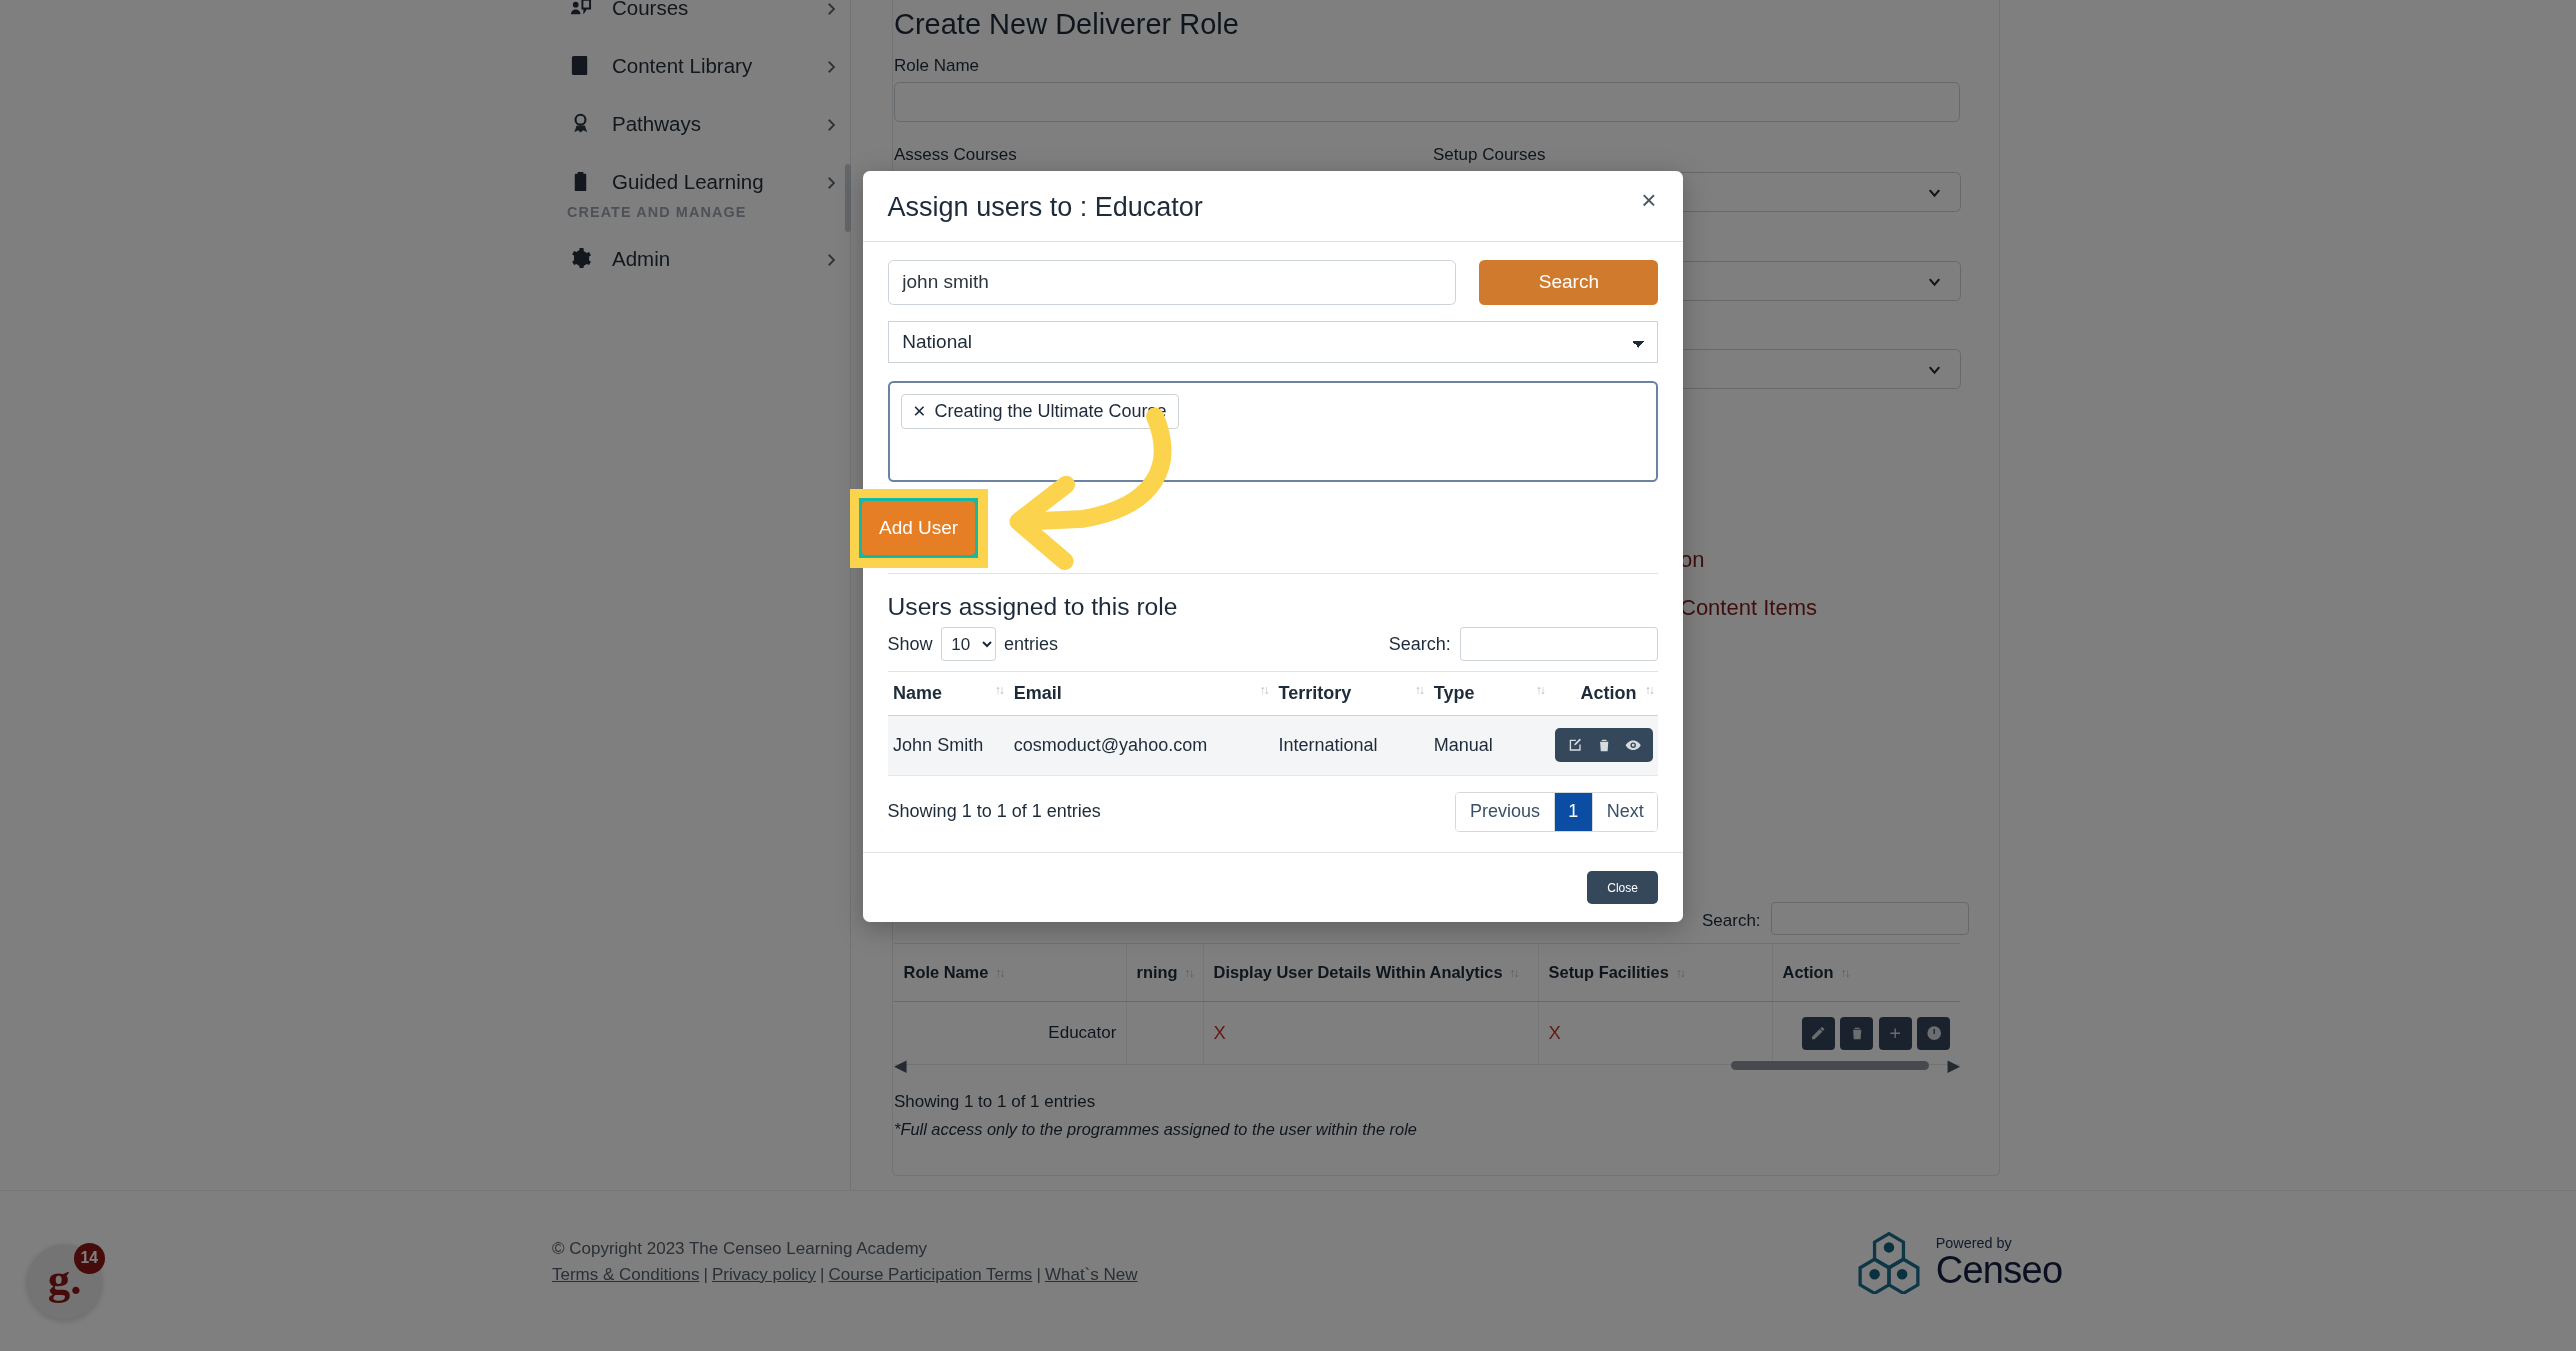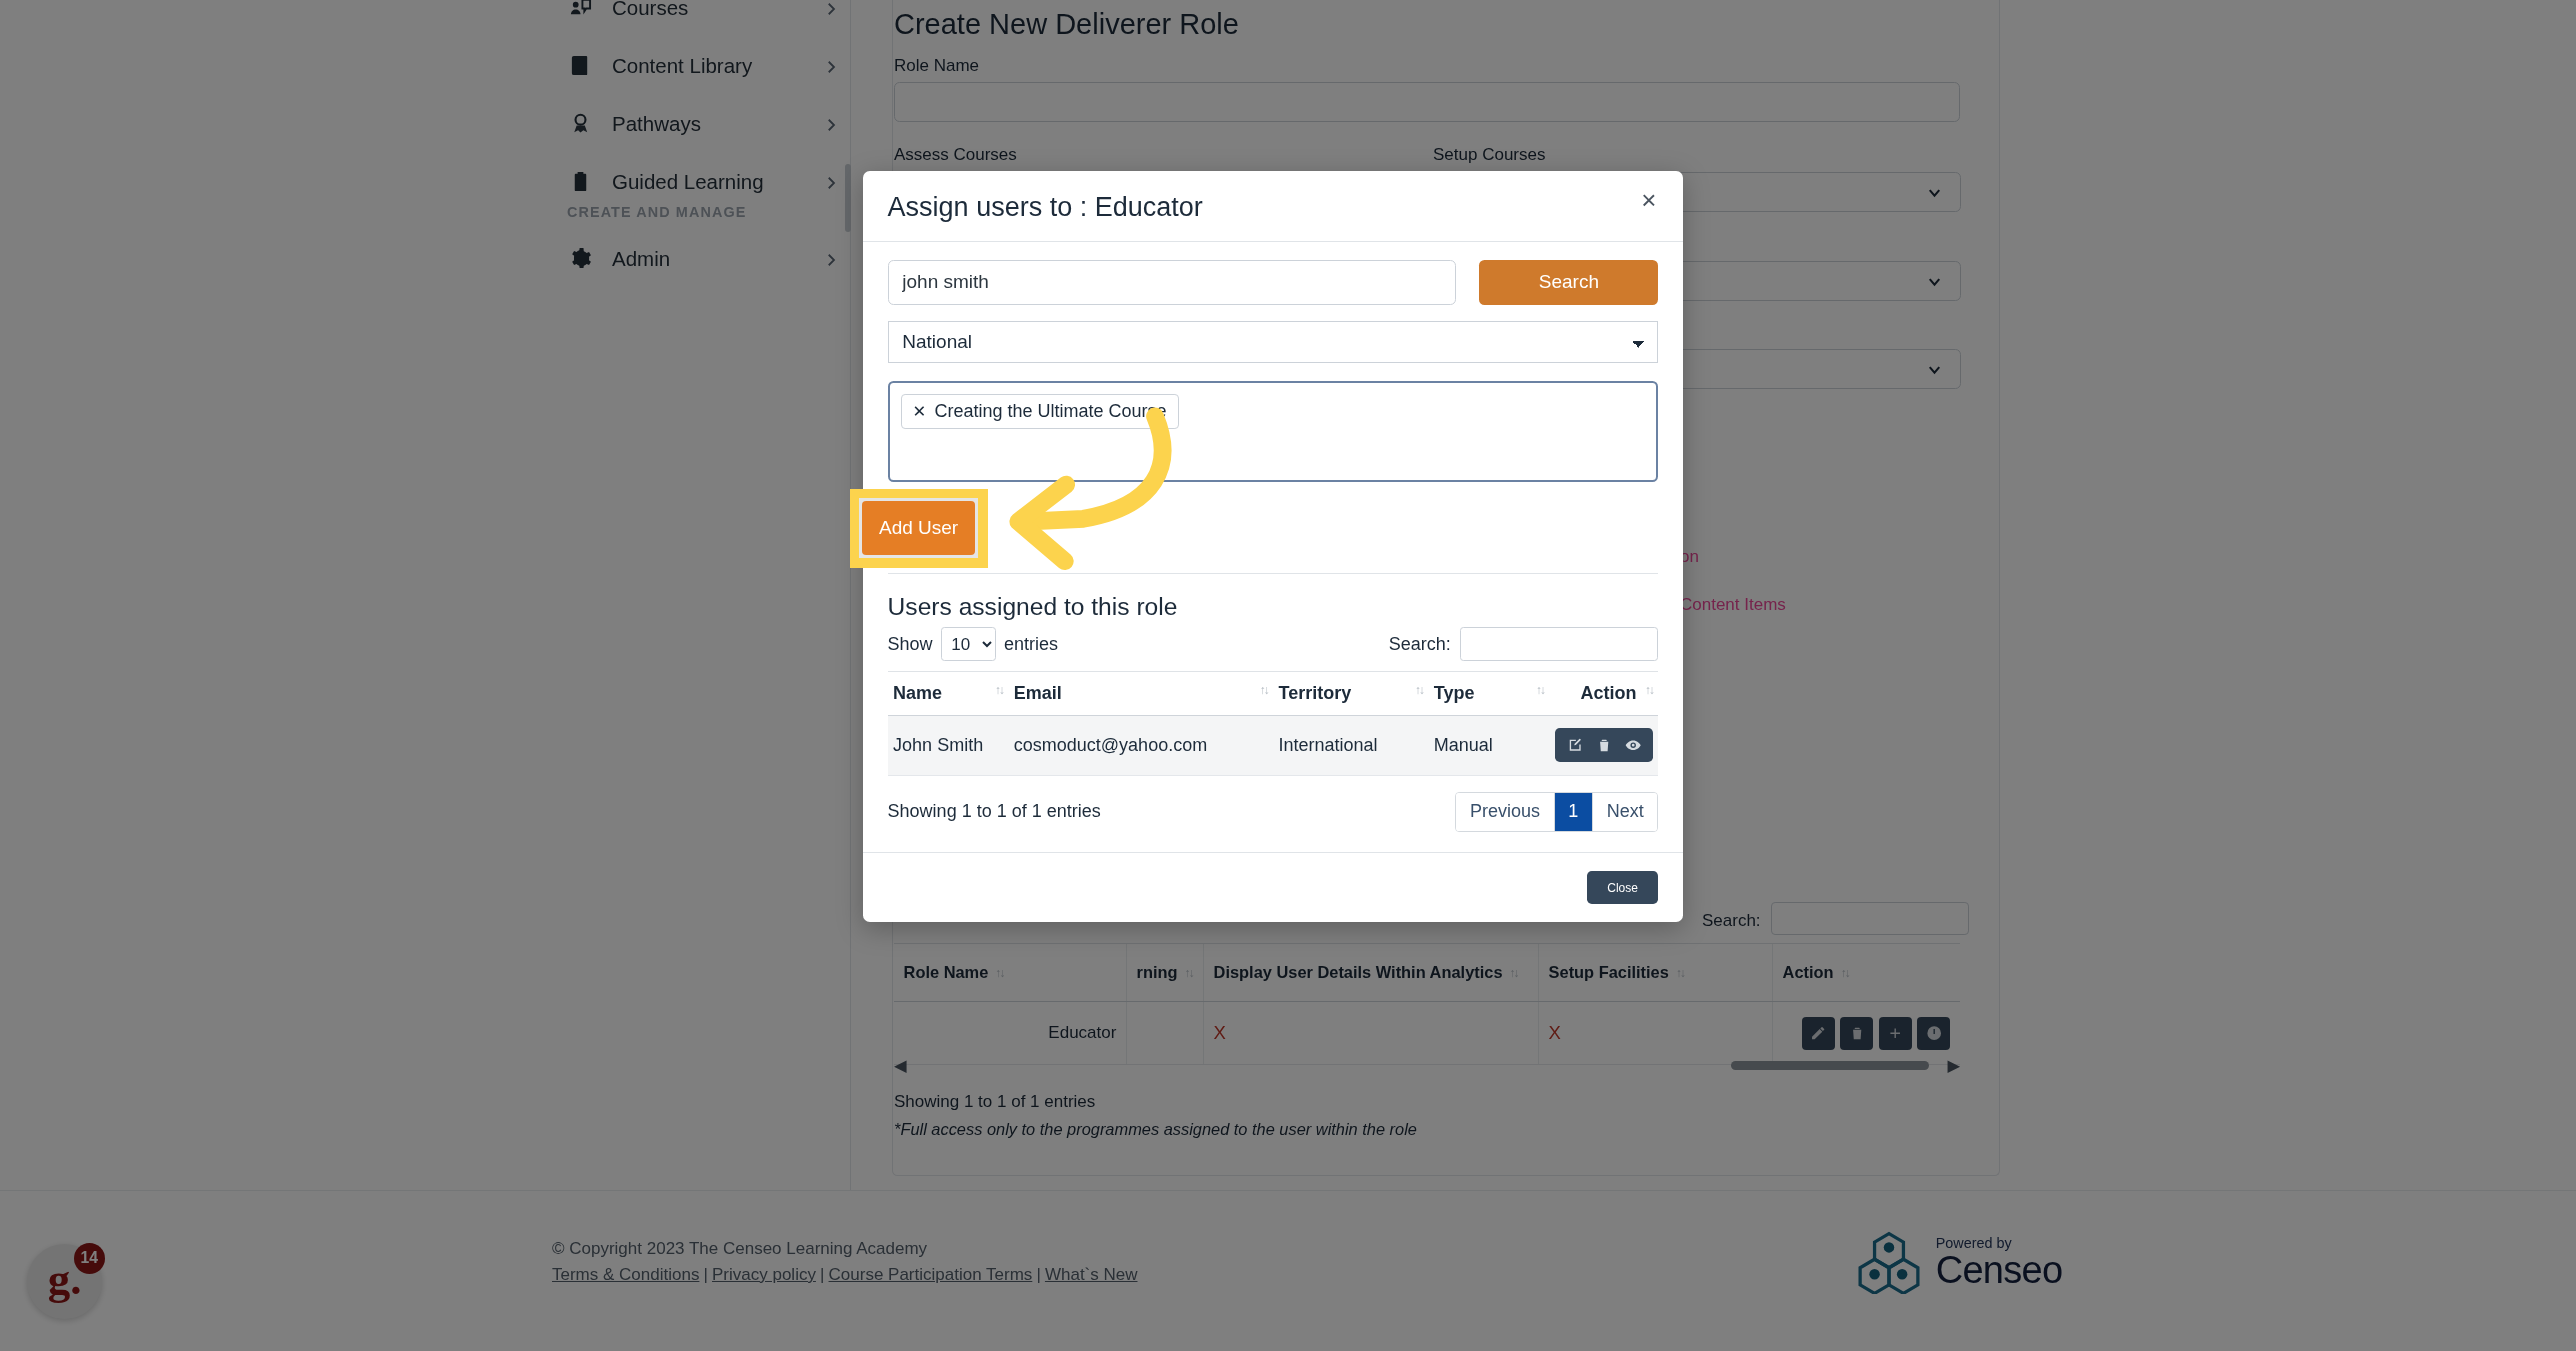--- a/index.html
+++ b/index.html
@@ -122,22 +122,22 @@
     background: #fff;
     display: flex;
     align-items: center;
     justify-content: flex-end;
     padding-right: 16.4px;
   }
   .select-bg svg { width: 19px; height: 19px; stroke: #1d2b3a; fill: none; stroke-width: 2.6; }
 
   .bg-text {
     position: absolute;
-    font-size: 17px;
-    color: #ec4899;
+    font-size: 22px;
+    color: #7f1d1d;
     white-space: nowrap;
   }
 
   
   .bg-search-label {
     position: absolute;
     left: 1702px; top: 911px;
     font-size: 17px; color: #1d2b3a;
   }
   .bg-search-box {
@@ -379,21 +379,21 @@
   .hl-frame {
     position: absolute;
     left: -38px; top: 2.7px;
     width: 138px; height: 79px;
     background: #fcd34d;
     padding: 9.6px;
     z-index: 3;
   }
   .hl-inner {
     width: 100%; height: 100%;
-    background: #e5e5e5;
+    background: #14b8a6;
     padding: 3px;
   }
   .add-user-btn {
     width: 100%; height: 100%;
     background: #e57e25;
     color: #ffffff;
     border: none;
     border-radius: 4.1px;
     font-size: 19px;
     cursor: pointer;

